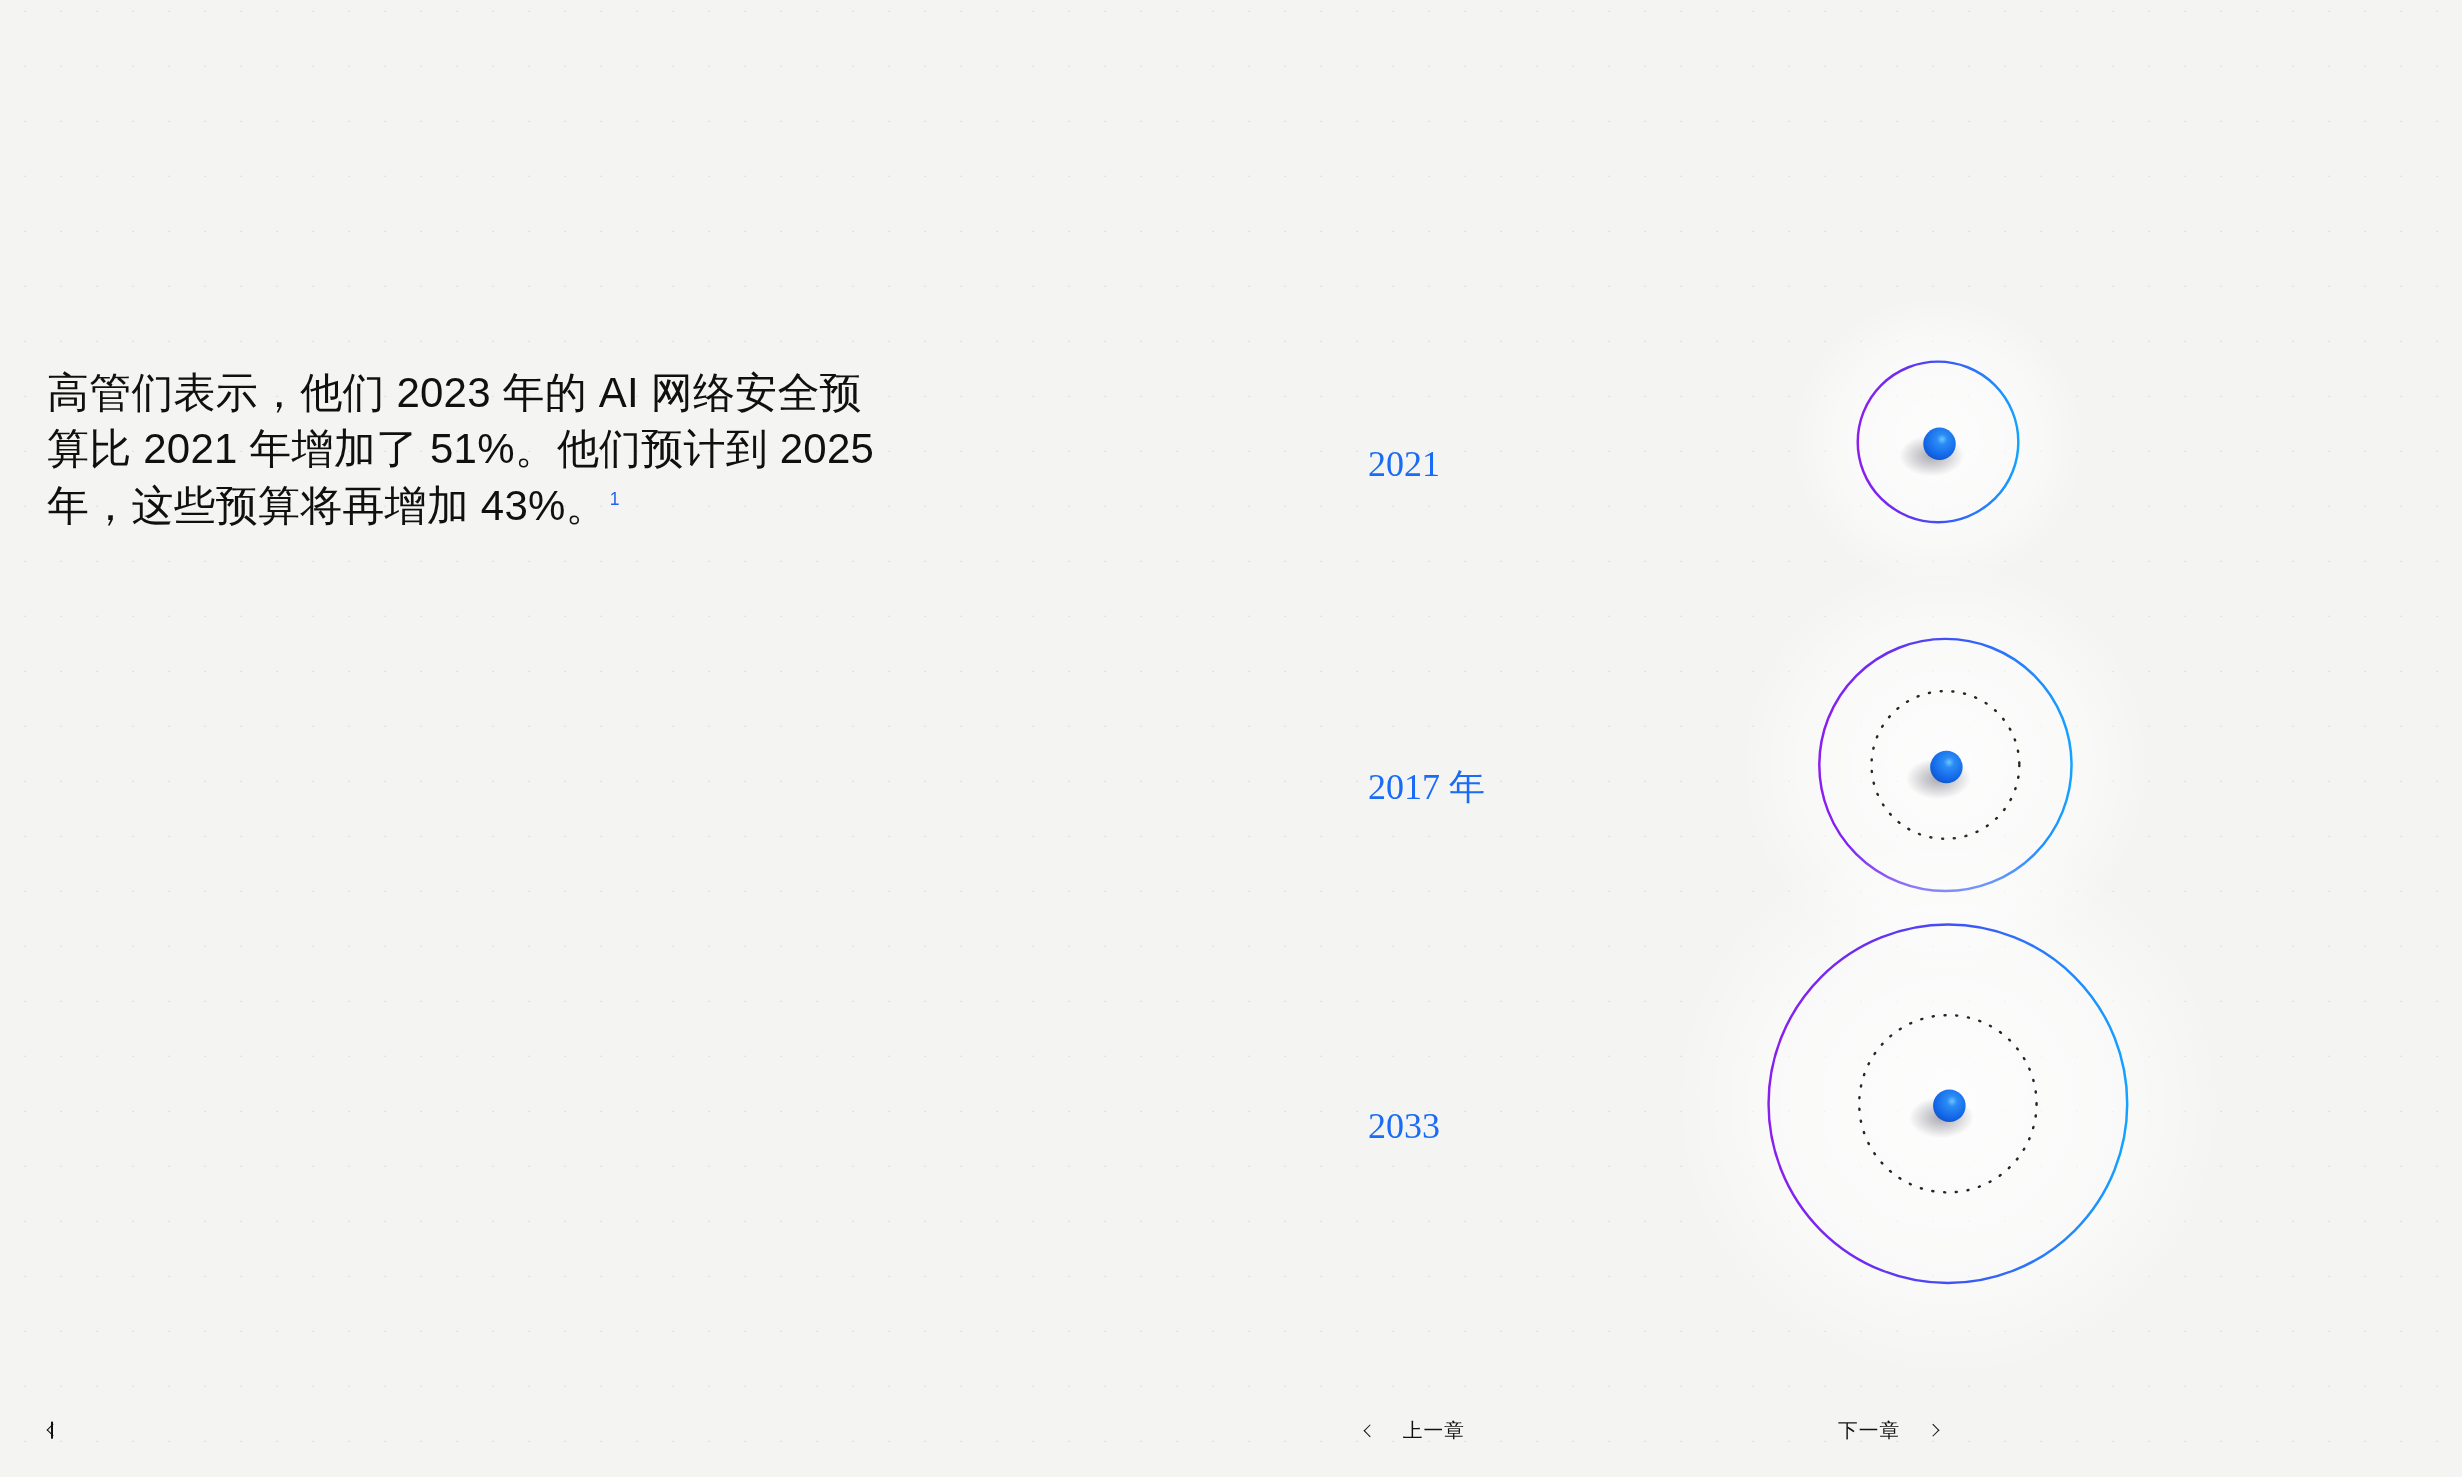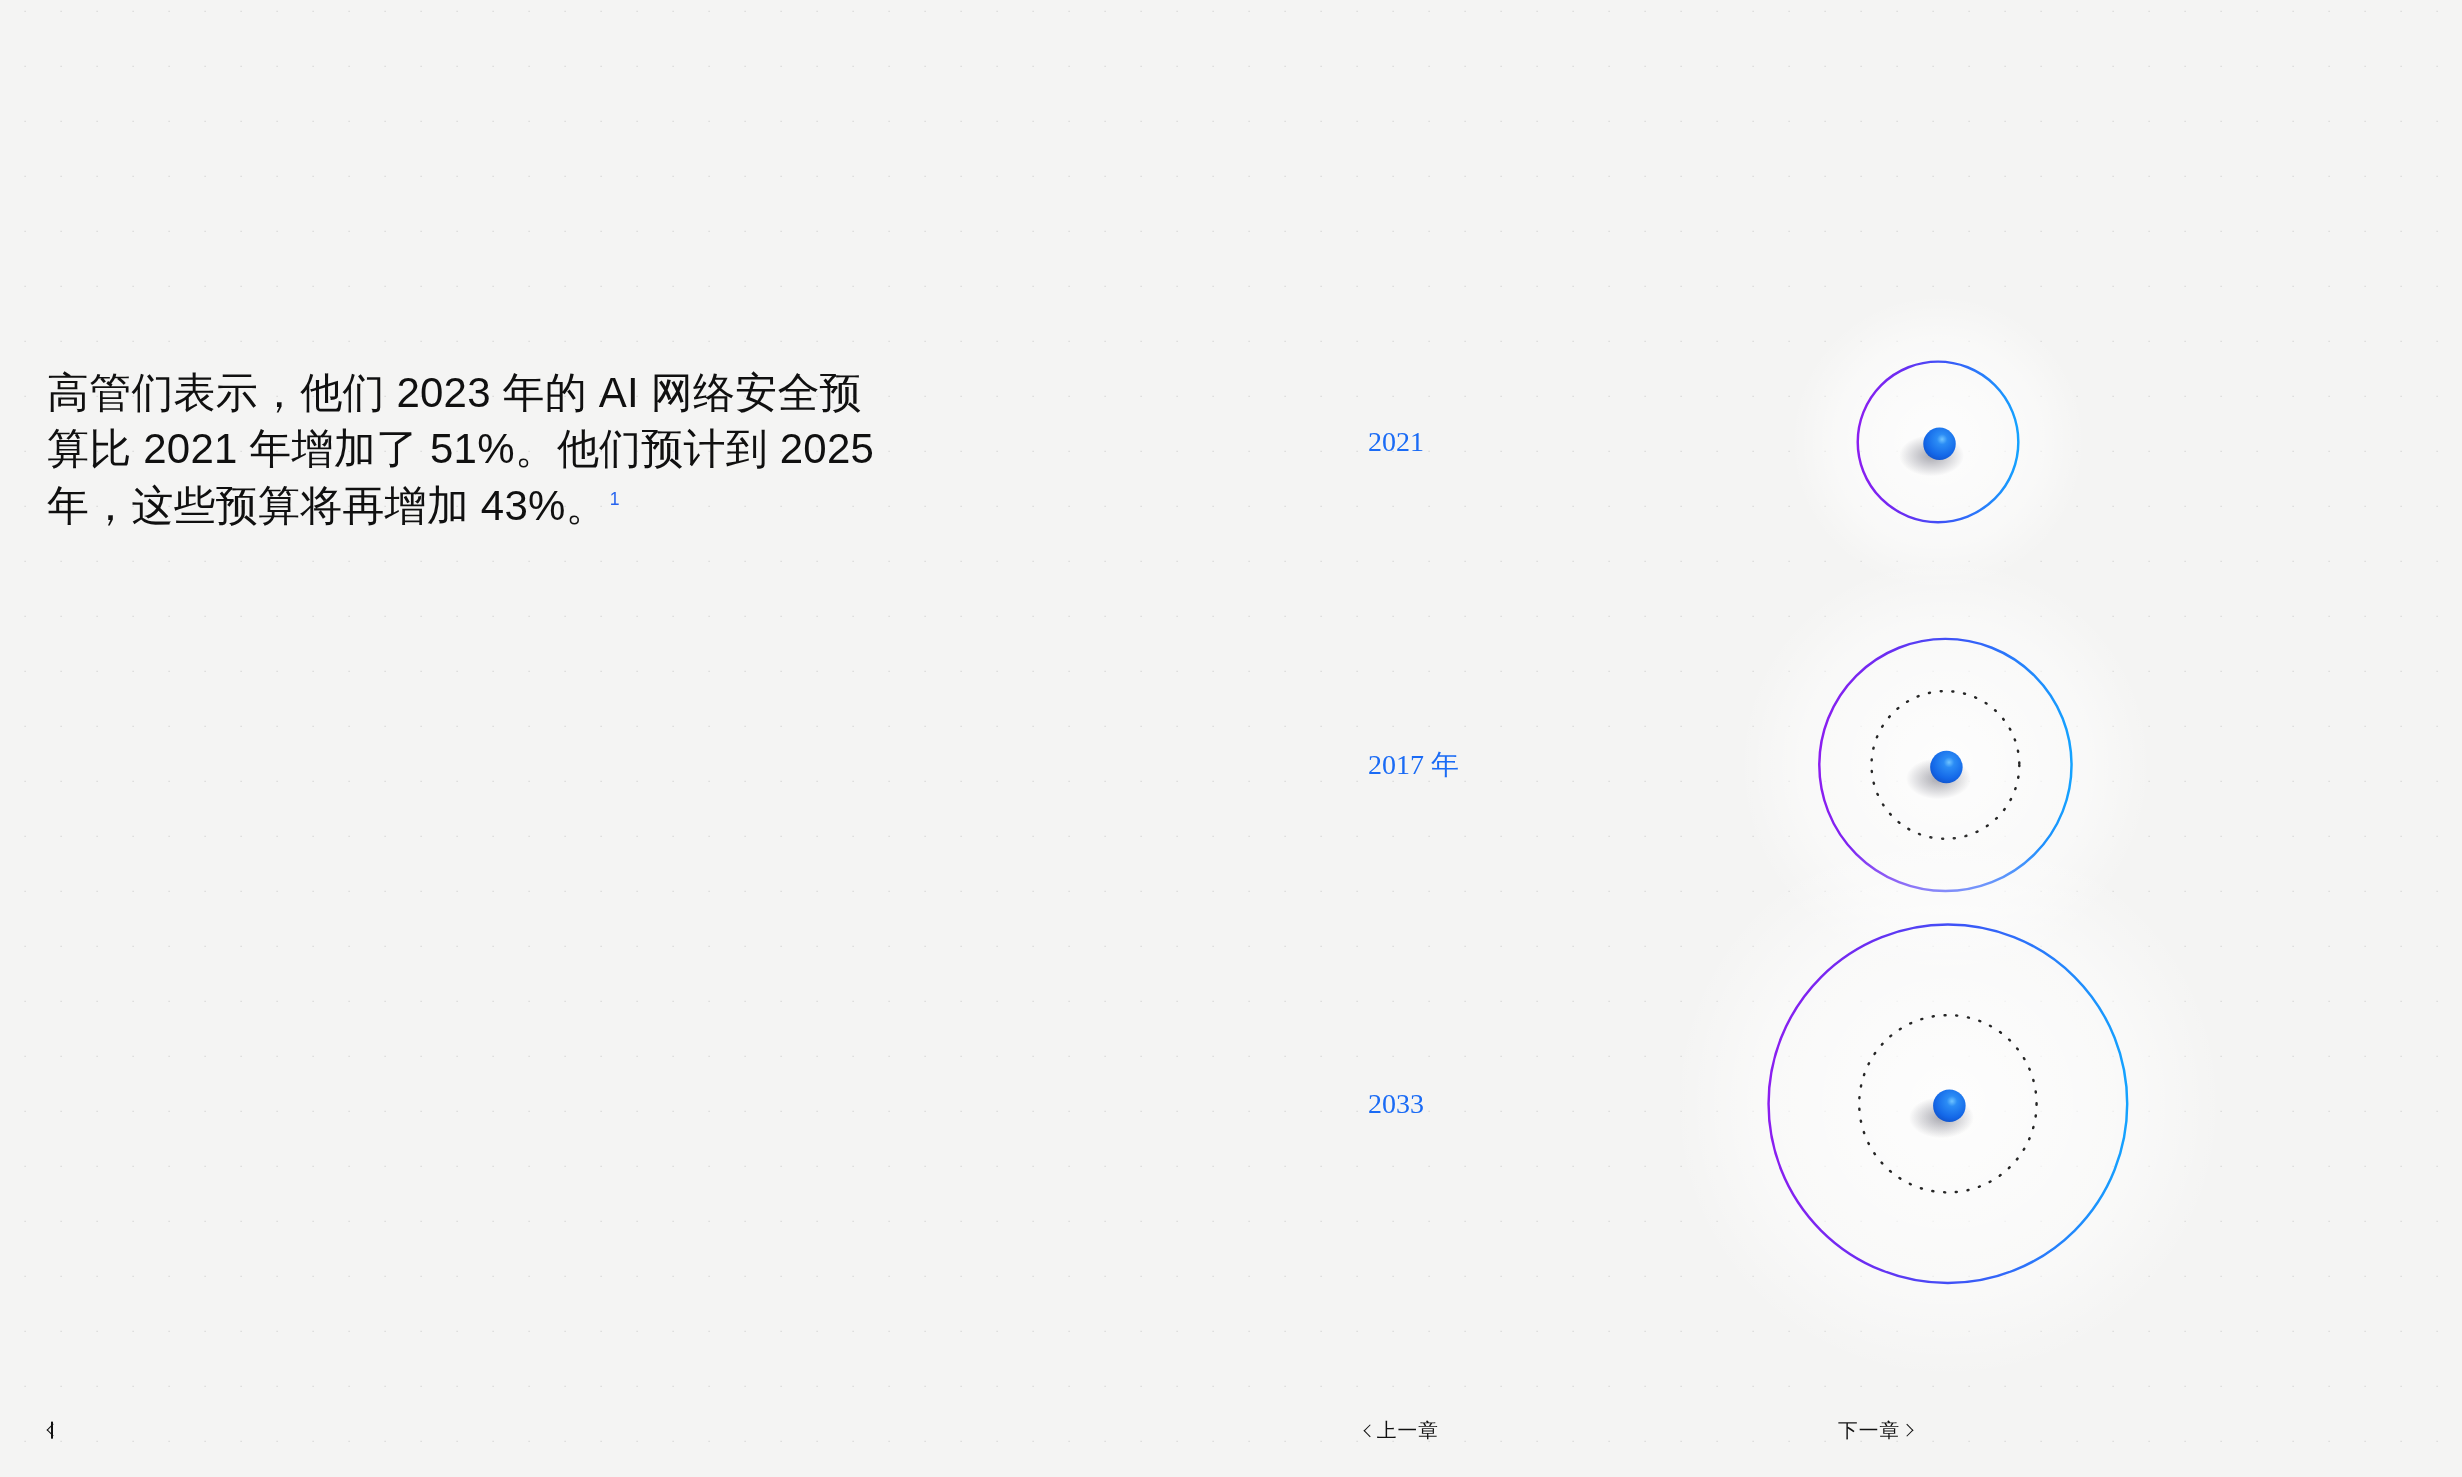--- a/index.html
+++ b/index.html
@@ -66,43 +66,44 @@
     position: absolute;
     left: 1305px;
     top: 305px;
     width: 936px;
     height: 1044px;
   }
   #chart svg { display:block; width:100%; height:100%; overflow: visible; }
 
   .year-label {
     position: absolute;
-    font-size: 28px;
+    font-size: 36px;
     color: #1a6bf5;
     font-weight: 400;
     font-family: "Liberation Serif", "DejaVu Serif", serif;
     white-space: nowrap;
     transform: translateY(-50%);
+    margin-top: 22px;
   }
   #label-2021 { left: 63px; top: 137px; }
   #label-2023 { left: 63px; top: 460px; }
   #label-2025 { left: 63px; top: 799px; }
 
   
   #footer {
     position: absolute;
     left: 0; right: 0;
     bottom: 0;
     height: 94px;
   }
   .foot-item {
     position: absolute;
     display: flex;
     align-items: center;
-    gap: 3px;
+    gap: 29px;
     font-size: 19.7px;
     color: #111;
     font-weight: 400;
     top: 50%;
     transform: translateY(-50%);
     letter-spacing: 1px;
   }
   #go-first { left: 51px; }
   #prev-chapter { left: 1364px; }
   #next-chapter { left: 1793px; margin-left: 45px; }

